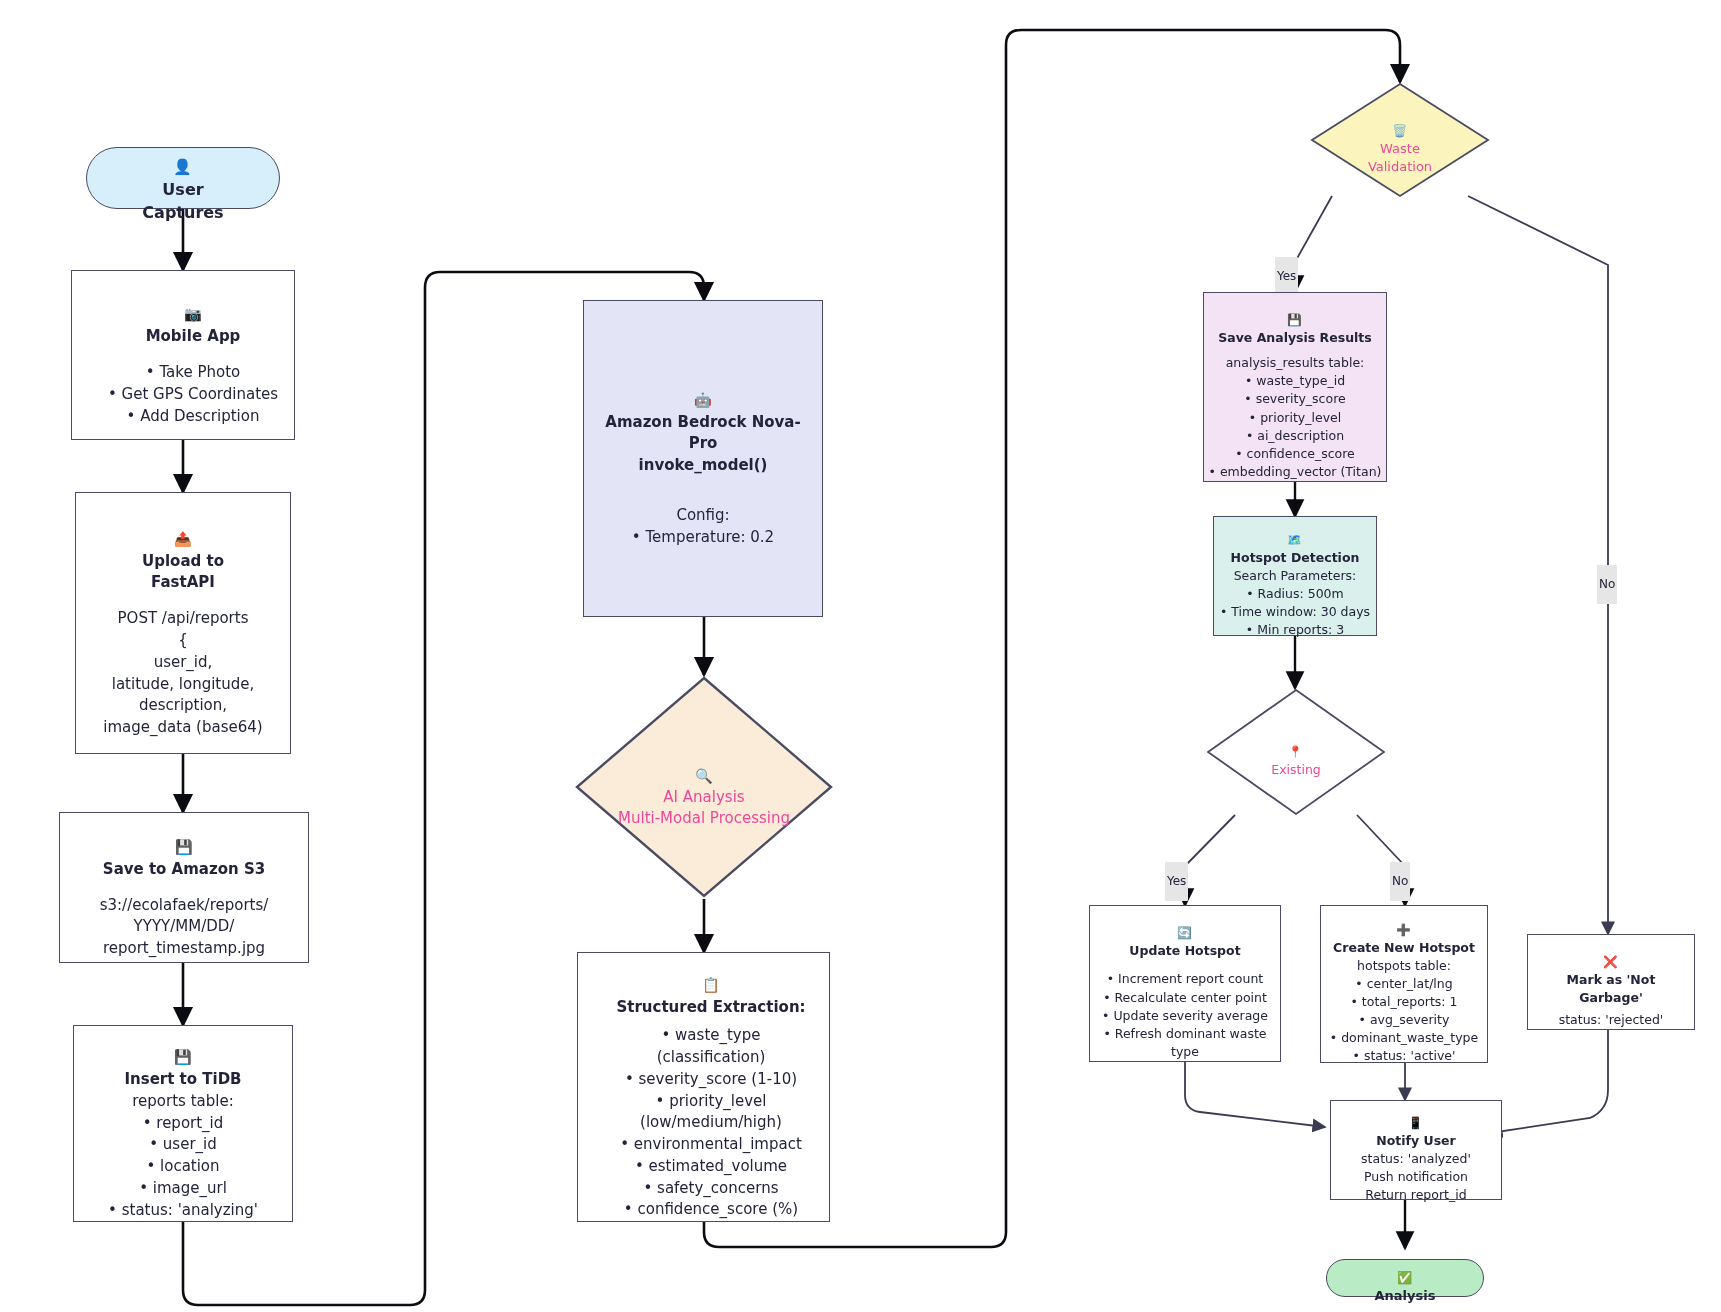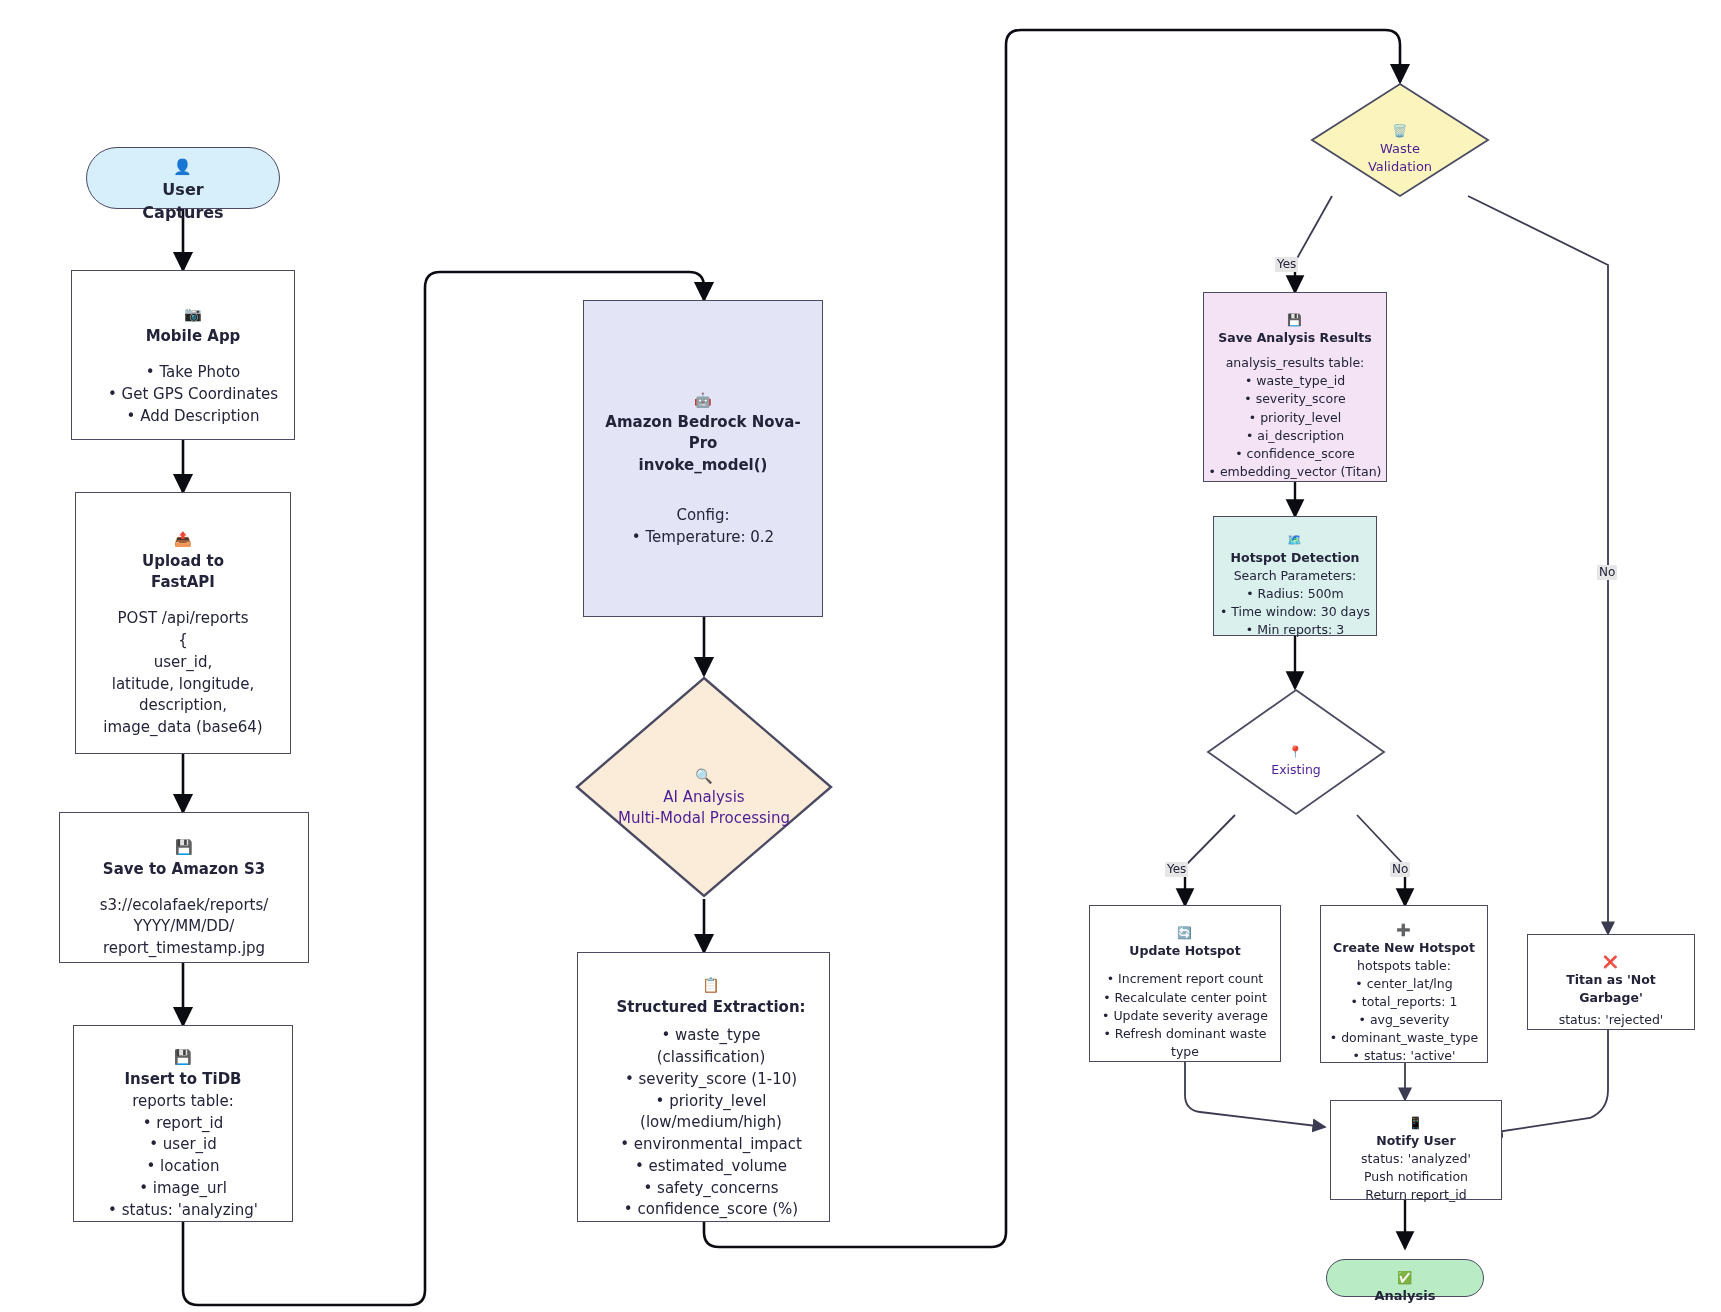--- a/index.html
+++ b/index.html
@@ -70,29 +70,29 @@
     left: 0; top: 0;
     width: 100%;
     height: 100%;
   }
   .diamond-label {
     position: relative;
     z-index: 2;
     text-align: center;
     white-space: pre-line;
     line-height: 1.4;
-    color: #4c1d95;
+    color: #ec4899;
   }
 
   .edge-label {
     position: absolute;
     background: #e6e6e6;
     color: #23243a;
     font-size: 12px;
-    padding: 0px 2px;
+    padding: 12px 2px;
     line-height: 1.25;
     border-radius: 1px;
     white-space: nowrap;
   }
 
   .icon { font-size: 0.95em; }
 </style>
 </head>
 <body>
 
@@ -322,21 +322,21 @@
 • center_lat/lng
 • total_reports: 1
 • avg_severity
 • dominant_waste_type
 • status: 'active'</div>
   </div>
 
   <div class="node rect" style="left:1527px; top:934px; width:168px; height:96px; font-size:12.5px;">
     <div class="title">
       <span class="icon">❌</span>
-      <span>Titan as 'Not
+      <span>Mark as 'Not
 Garbage'</span>
     </div>
     <div class="gap"></div>
     <div class="body">status: 'rejected'</div>
   </div>
 
   <div class="node rect" style="left:1330px; top:1100px; width:172px; height:100px; font-size:12.5px;">
     <div class="title">
       <span class="icon">📱</span>
       <span>Notify User</span>

